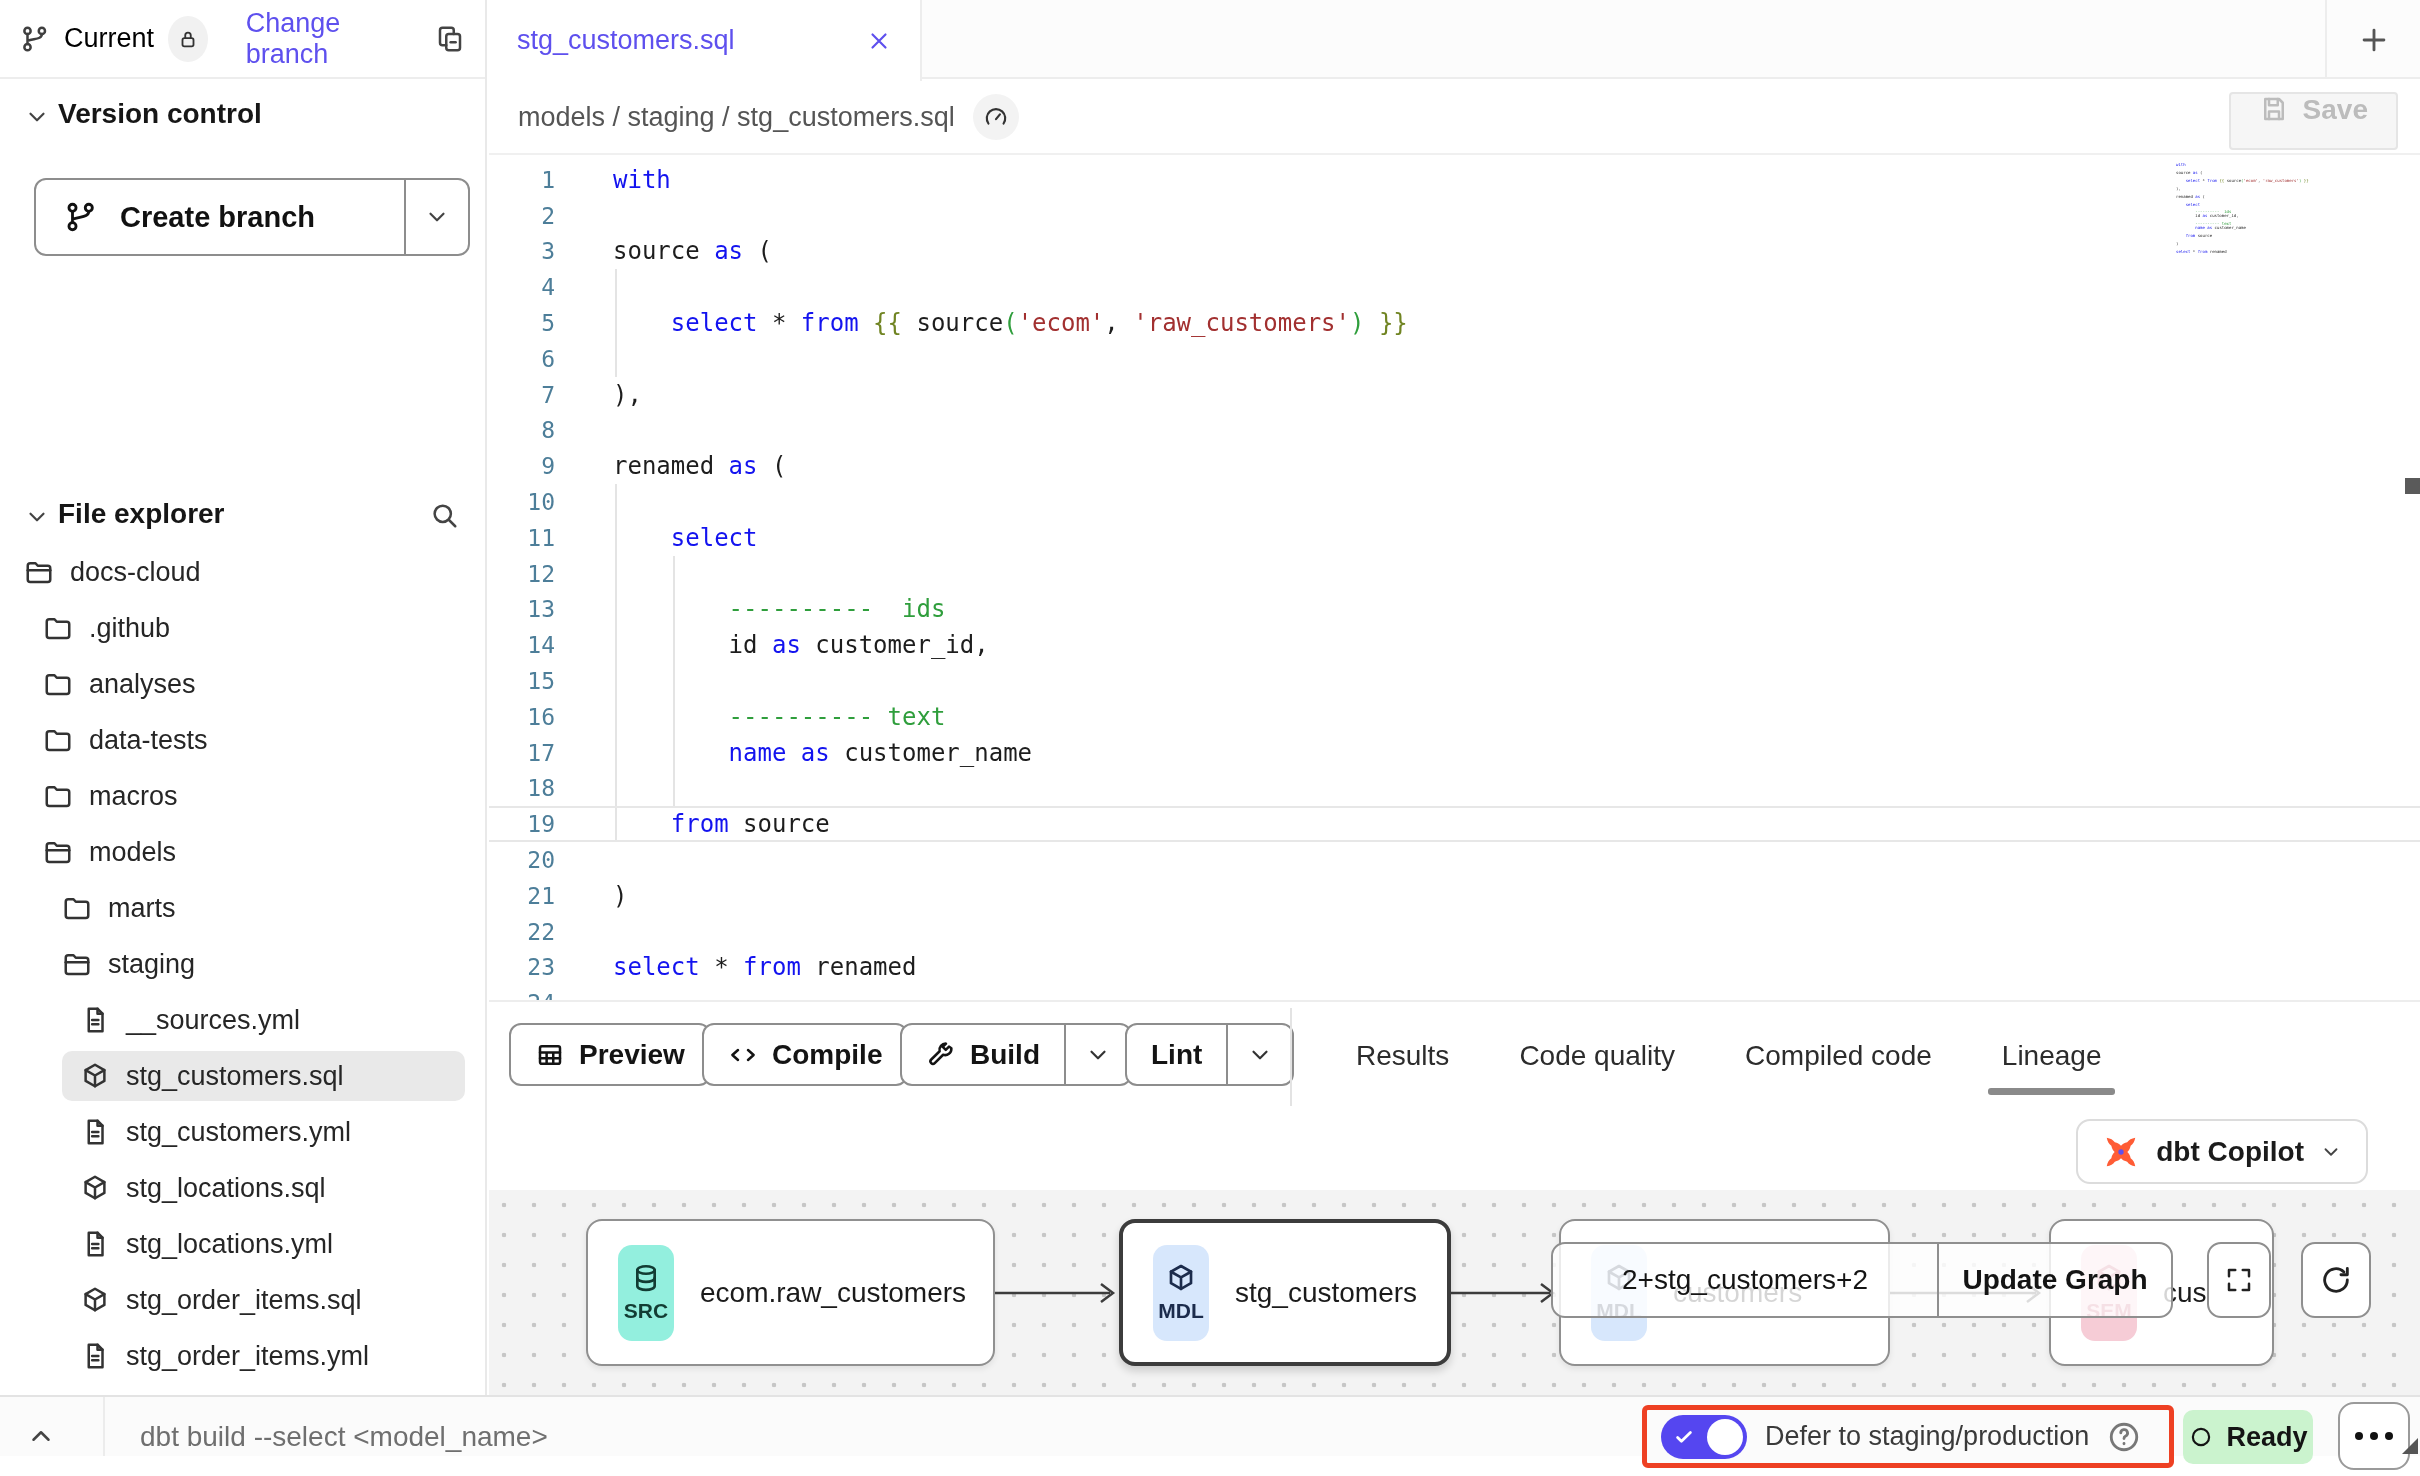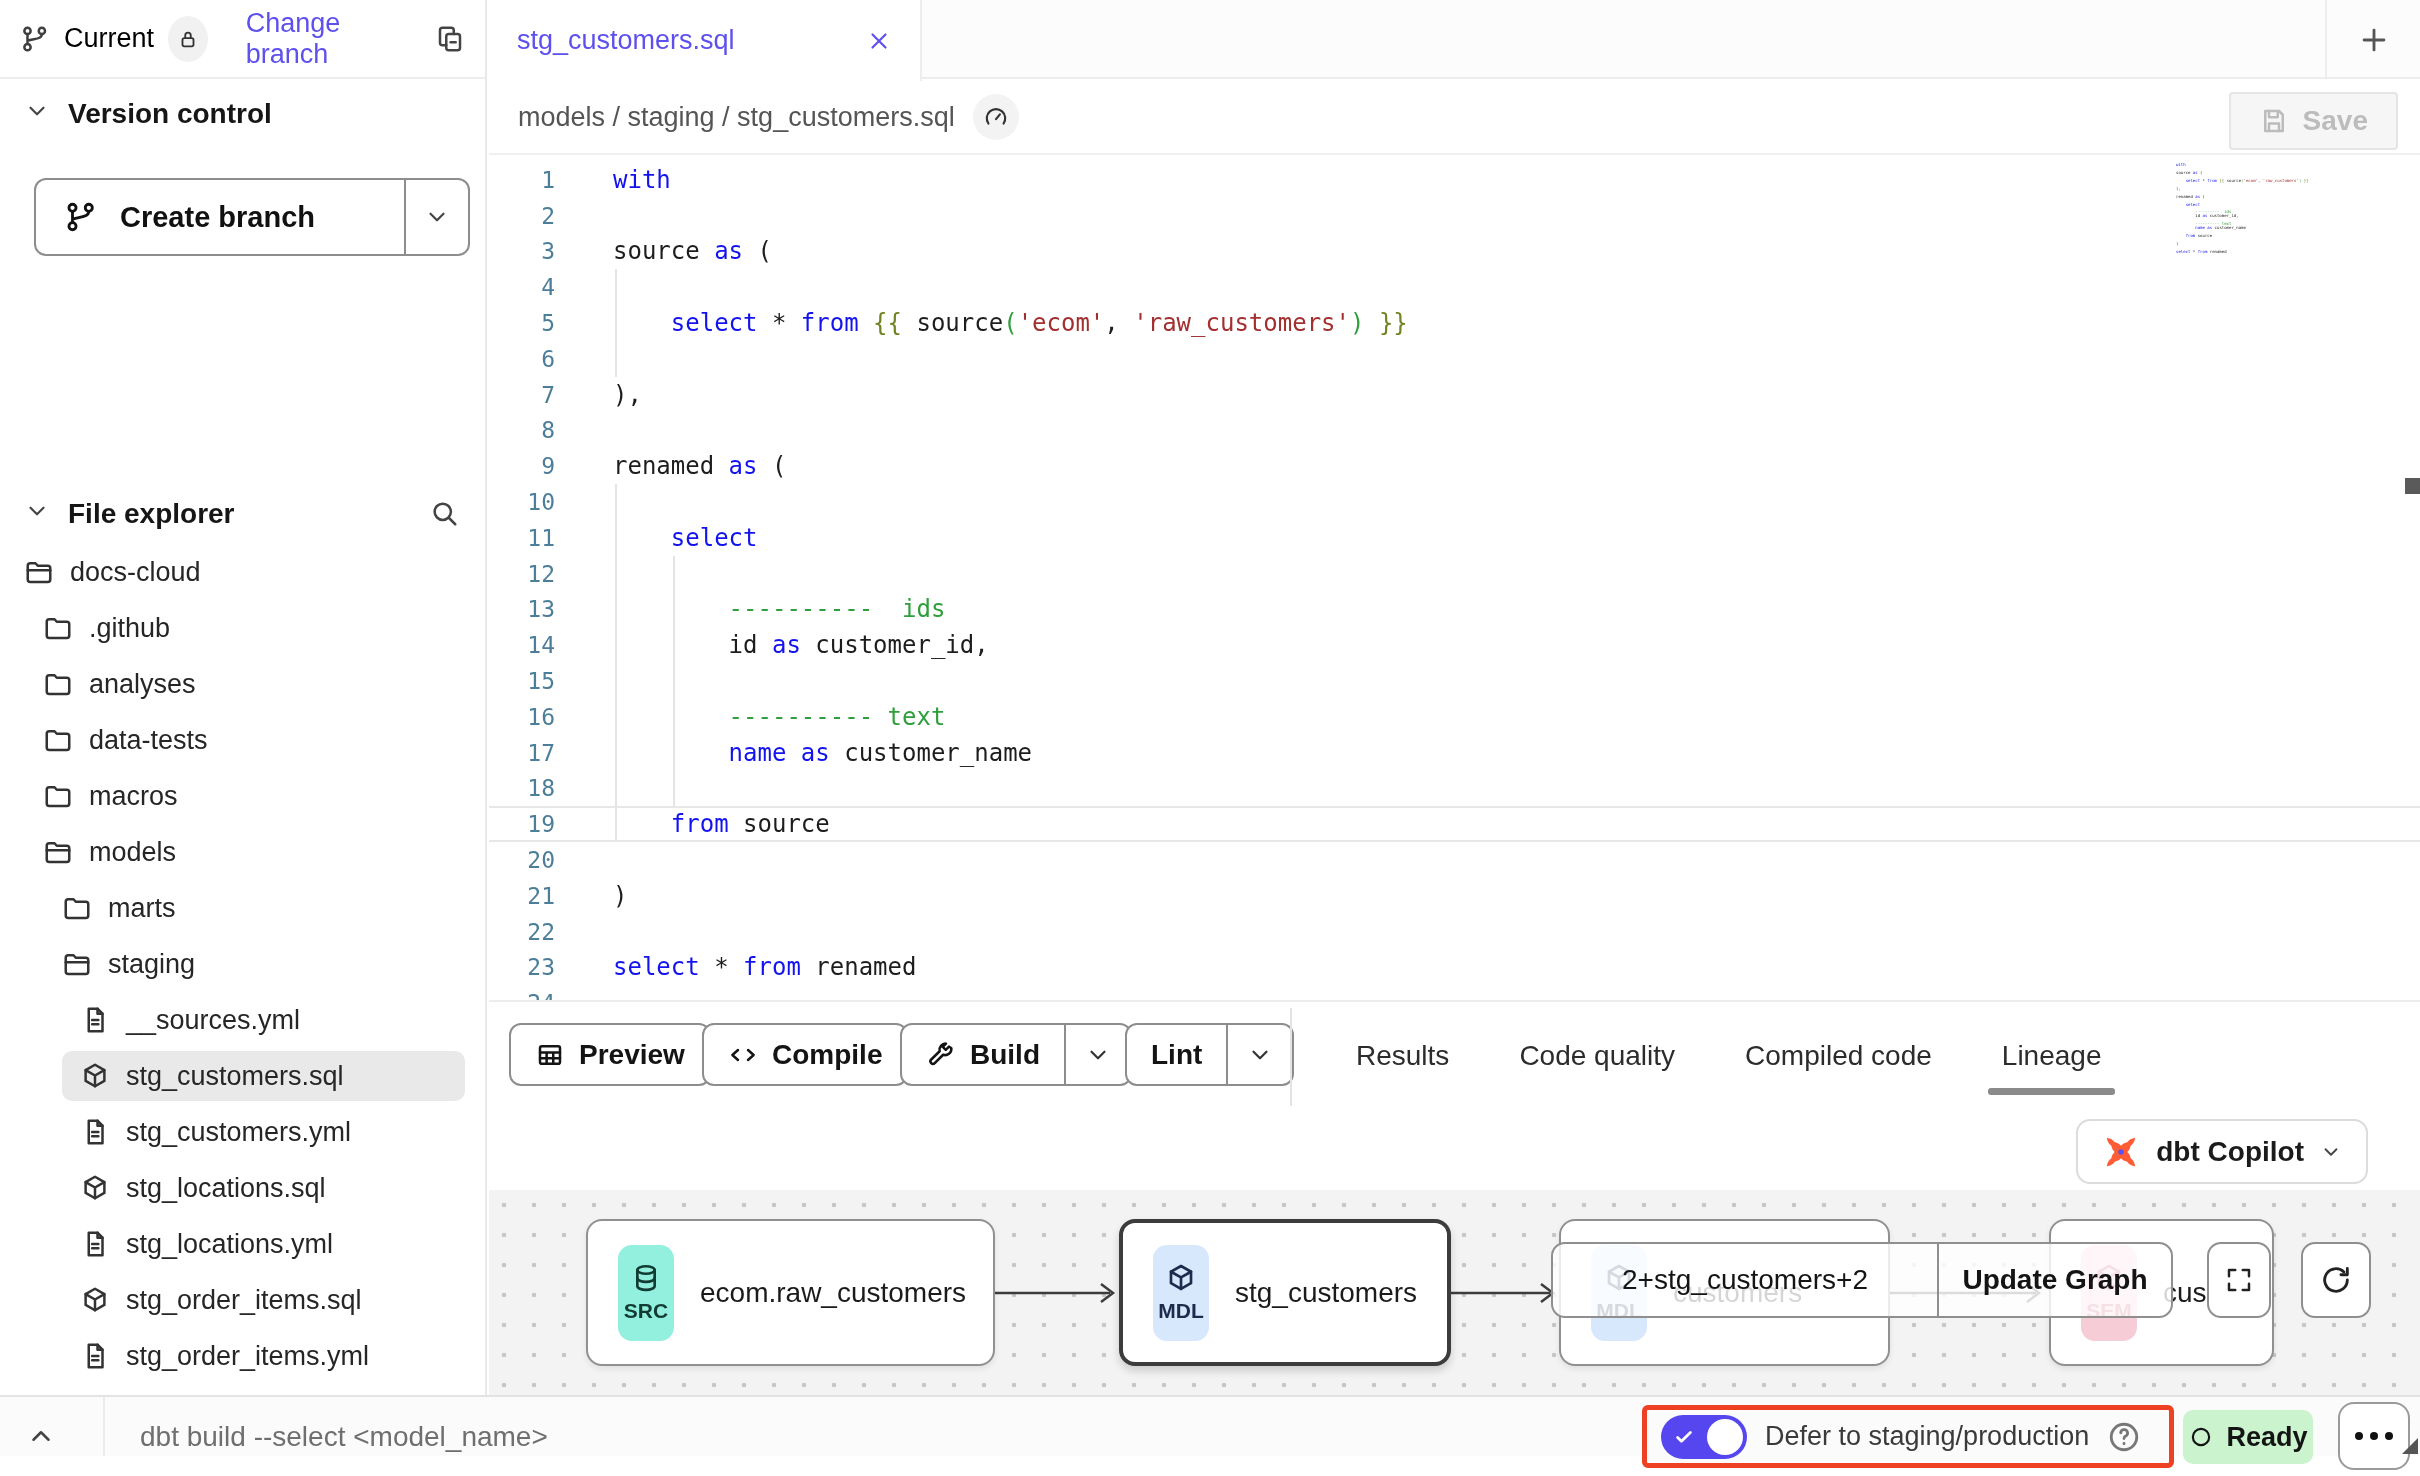--- a/index.html
+++ b/index.html
@@ -13,21 +13,21 @@
   .i34{width:34px;height:34px}.i38{width:38px;height:38px}
 
   
   #sidebar{position:absolute;left:0;top:0;width:487px;height:1395px;background:#fff;border-right:2px solid #e9e9e9}
   .sb-header{height:79px;border-bottom:2px solid #ededed;display:flex;align-items:center;padding:0 20px;gap:14px}
   .branch-ic{color:#3f3f3f}
   .current-label{font-size:27px;color:#000000;font-weight:500}
   .lock-chip{width:46px;height:46px;border-radius:50%;background:#f1f1f1;color:#333}
   .change-branch{color:#5e50ee;font-size:27px;font-weight:500;margin-left:24px;cursor:pointer}
   .copy-ic{color:#444;margin-left:16px}
-  .sec-head{display:flex;align-items:flex-start;gap:18px;font-weight:700;font-size:28px;color:#161616;padding:0 24px}
+  .sec-head{display:flex;align-items:flex-end;gap:8px;font-weight:700;font-size:28px;color:#161616;padding:0 24px}
   .chev{color:#444}
   #vc-section{position:absolute;top:98px;left:0;right:0}
   .create-branch{position:absolute;top:80px;left:34px;width:436px;height:78px;border:2px solid #8d8d8d;
                  border-radius:12px;display:flex;background:#fff;cursor:pointer}
   .cb-main{flex:1;display:flex;align-items:center;gap:22px;padding-left:28px;font-size:29px;font-weight:600;
            border-right:2px solid #8d8d8d;color:#111}
   .cb-caret{width:62px;display:flex;align-items:center;justify-content:center;color:#444}
   #fx-section{position:absolute;top:498px;left:0;right:0;bottom:0;overflow:hidden}
   #fx-section .sec-head{padding-right:26px}
   .search-ic{margin-left:auto;color:#444;cursor:pointer}
@@ -44,21 +44,21 @@
   .tab-label{color:#5e50ee;font-size:27px;font-weight:500;white-space:nowrap}
   .tab-close{margin-left:auto;color:#5e50ee;cursor:pointer}
   .newtab{position:absolute;right:0;top:0;width:95px;height:79px;border-left:2px solid #ededed;color:#555;cursor:pointer}
 
   
   #crumbrow{position:absolute;left:489px;top:81px;right:0;height:74px;background:#fff;display:flex;align-items:center;
             padding-left:29px;gap:18px;border-bottom:2px solid #f0f0f0}
   .crumb{font-size:27px;color:#555}
   .gauge-chip{width:46px;height:46px;border-radius:50%;background:#f3f3f3;color:#333;cursor:pointer}
   .savebtn{position:absolute;right:22px;top:11px;height:58px;padding:0 28px;background:#f6f6f6;border:2px solid #e5e5e5;
-           border-radius:4px;display:flex;align-items:center;gap:14px;color:#bcbcbc;font-size:28px;font-weight:600}
+           border-radius:4px;display:flex;gap:14px;color:#bcbcbc;font-size:28px;font-weight:600}
 
   
   #editor{position:absolute;left:489px;top:157px;right:0;height:843px;background:#fff;overflow:hidden}
   #code{position:absolute;left:0;top:5px;right:0}
   .cl{height:35.8px;display:flex;align-items:center;position:relative}
   .cl.cur{border-top:2px solid #e7e7e7;border-bottom:2px solid #e7e7e7}
   .ln{width:96px;text-align:right;padding-right:30px;font-family:"DejaVu Sans Mono",monospace;font-size:23px;
       color:#4d7e99;flex:none}
   .lt{font-family:"DejaVu Sans Mono",monospace;font-size:24px;white-space:pre;color:#1d1d1d;padding-left:28px}
   .gd{position:absolute;top:0;bottom:0;width:2px;background:#e4e4e4}

